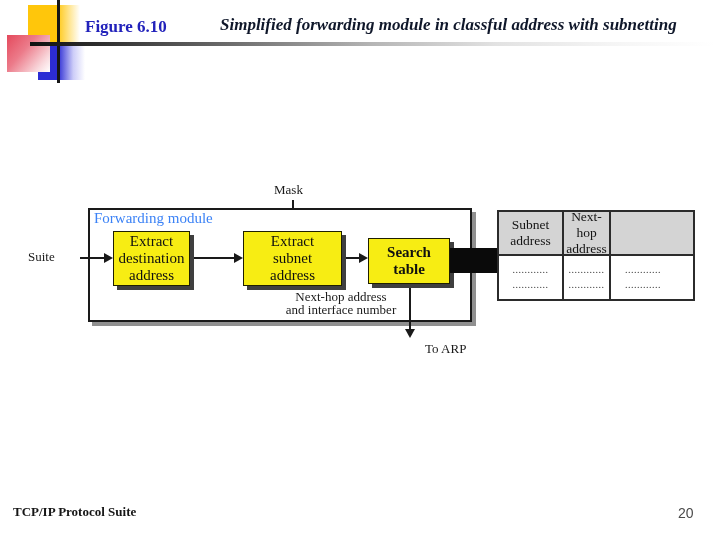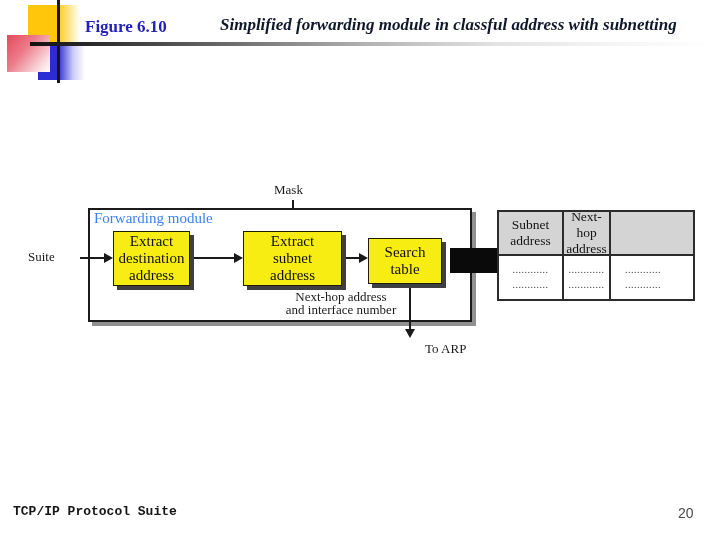--- a/index.html
+++ b/index.html
@@ -35,21 +35,21 @@
   .module-box{left:88px;top:208px;width:384px;height:114px;box-sizing:border-box;
     border:2px solid #1a1a1a;background:#ffffff;box-shadow:4px 4px 0 0 #909090;z-index:1;}
   .module-label{left:94px;top:210px;font-size:15px;color:#3b82f6;z-index:2;}
 
   
   .ybox{box-sizing:border-box;background:#f7ed13;border:1px solid #1f1f00;
     box-shadow:4px 4px 0 0 #3f3f3f;z-index:3;display:flex;align-items:center;justify-content:center;
     text-align:center;font-size:15px;line-height:17px;color:#101010;}
   .ybox.b1{left:113px;top:231px;width:77px;height:55px;}
   .ybox.b2{left:243px;top:231px;width:99px;height:55px;}
-  .ybox.b3{left:368px;top:238px;width:74px;height:46px;}
+  .ybox.b3{left:368px;top:238px;width:82px;height:46px;font-weight:bold;}
 
   .lbl{font-size:13px;color:#1a1a1a;z-index:4;}
   .mask-label{left:274px;top:182px;}
   .packet-label{left:28px;top:249px;}
   .toarp-label{left:383px;top:341px;margin-left:42px;}
   .output-note{left:250px;top:291px;width:182px;text-align:center;
     font-size:13px;line-height:12.5px;color:#1a1a1a;z-index:4;}
 
   .thick-bar{left:450px;top:248px;width:47px;height:25px;background:#0a0a0a;z-index:5;}
 
@@ -61,21 +61,21 @@
     text-align:center;line-height:16px;}
   .rtable .bodyrow{display:flex;}
   .rtable .bcell{box-sizing:border-box;height:43px;display:flex;flex-direction:column;
     align-items:center;justify-content:center;gap:5px;}
   .rtable .c0{width:65px;border-right:2px solid #2b2b2b;}
   .rtable .c1{width:47px;border-right:2px solid #2b2b2b;}
   .rtable .c2{width:64px;}
   .dots{font-size:10px;letter-spacing:0.5px;line-height:10px;color:#3a3a3a;}
 
   
-  .footer-text{left:13px;top:504px;font-family:Liberation Mono, monospace;
+  .footer-text{left:13px;top:504px;font-family:Liberation Serif, serif;
     font-size:13px;font-weight:bold;color:#161616;}
   .page-number{left:678px;top:505px;font-family:"Liberation Sans",sans-serif;
     font-size:14px;color:#4a4a4a;}
 </style>
 </head>
 <body>
 
 <div class="slide">
 
   <div class="abs deco-yellow"></div>

